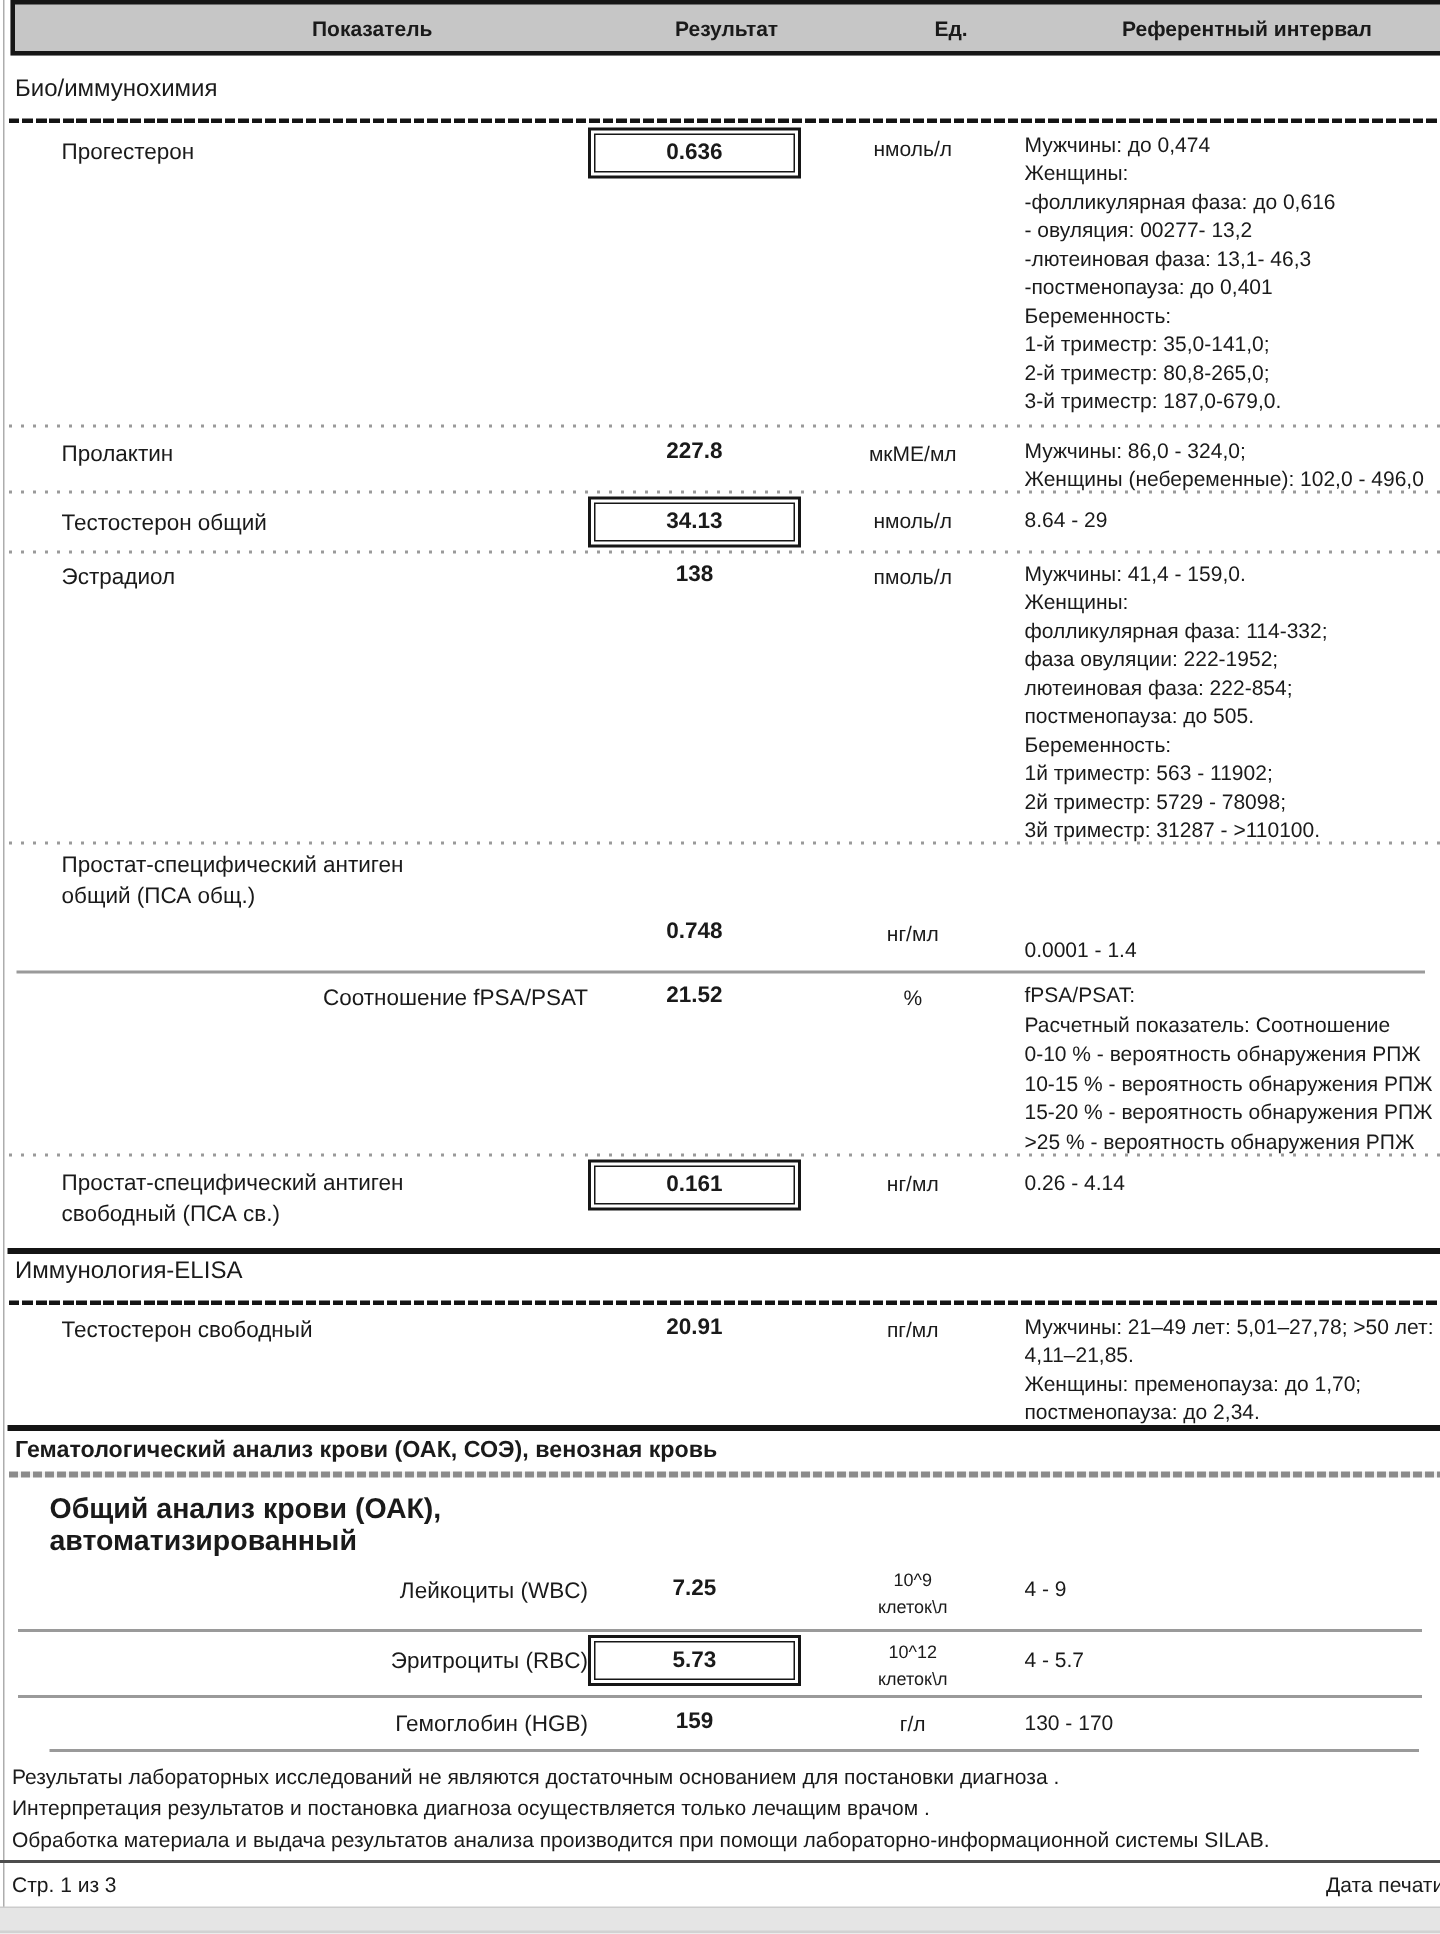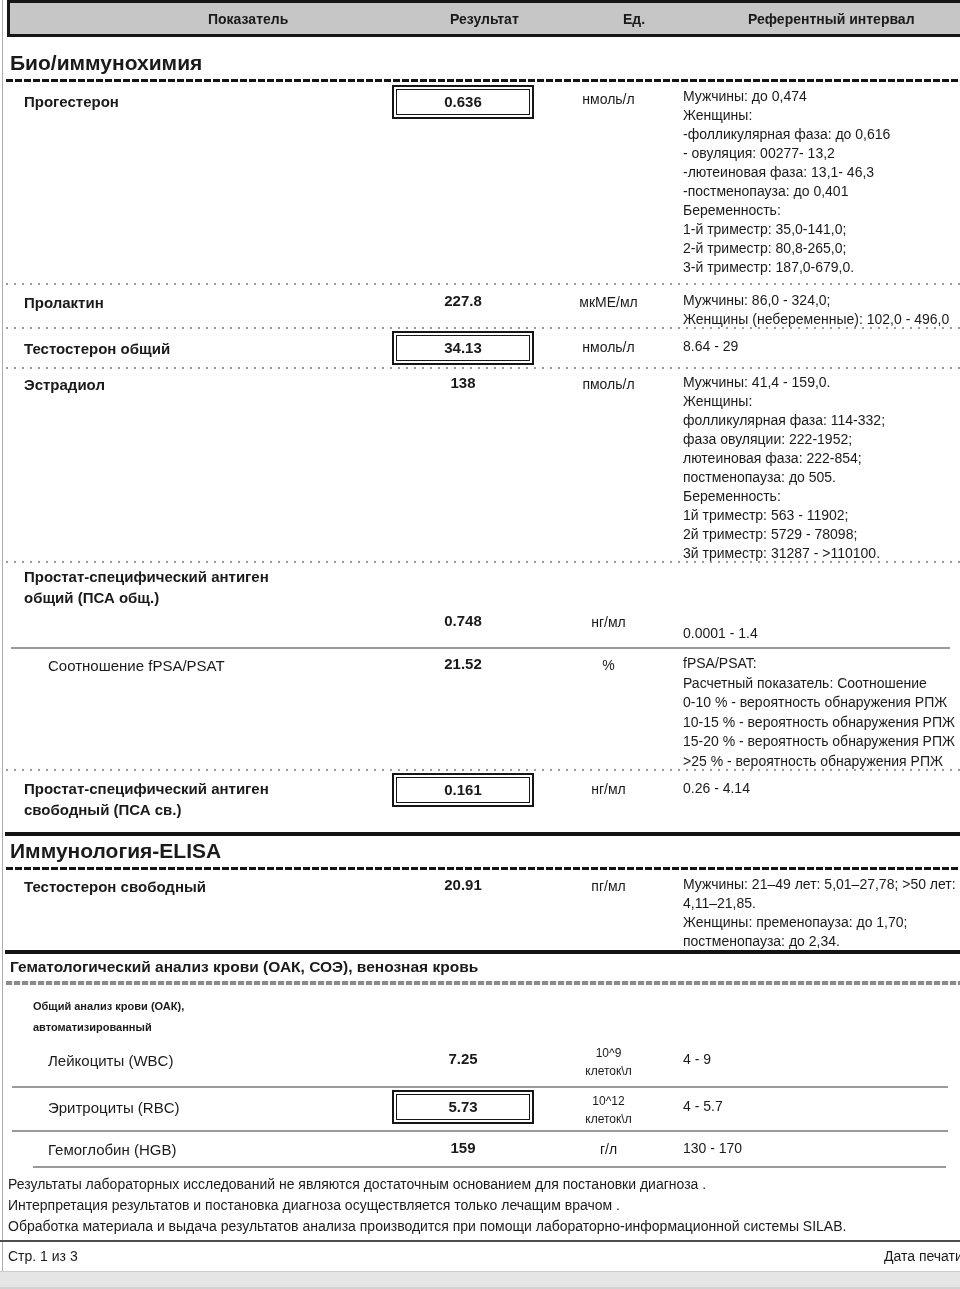--- a/index.html
+++ b/index.html
@@ -9,45 +9,45 @@
     color:#1a1a1a;
   }
   
   .page-edge-left{position:absolute;left:2px;top:0;width:1px;height:1272px;background:#adadad;}
   .page-bottom-line{position:absolute;left:0;right:0;top:1271px;height:1px;background:#cccccc;}
   .page-gap{position:absolute;left:0;right:0;top:1272px;height:17px;background:#e5e5e5;border-bottom:2px solid #d2d2d2;box-sizing:border-box;}
   
   .hdr{position:absolute;left:7px;right:-6px;top:0;height:37px;background:#c6c6c6;border:3px solid #161616;box-sizing:border-box;}
   .hdr span{position:absolute;top:8px;font-size:14px;font-weight:bold;white-space:nowrap;}
   
-  .sec-title{position:absolute;left:10px;font-size:21px;font-weight:bold;white-space:nowrap;}
+  .sec-title{position:absolute;left:10px;font-size:16px;font-weight:normal;white-space:nowrap;}
   .sec-title-sm{position:absolute;left:10px;font-size:15.5px;font-weight:bold;white-space:nowrap;}
   
   .dash-black{position:absolute;left:6px;right:0;height:3px;background:repeating-linear-gradient(90deg,#141414 0 7px,#ffffff 7px 9px);}
   .dot-gray{position:absolute;left:6px;right:0;height:2px;background:repeating-linear-gradient(90deg,#9a9a9a 0 2px,transparent 2px 8px);}
   .solid-gray{position:absolute;left:11px;right:10px;height:2px;background:#9a9a9a;}
   .thick-black{position:absolute;left:5px;right:0;height:4px;background:#141414;}
   .hatch-gray{position:absolute;left:6px;right:0;height:4px;background:repeating-linear-gradient(90deg,#8b8b8b 0 6px,#f1f1f1 6px 8px);}
   .dark-line{position:absolute;left:0;right:0;height:2px;background:#4d4d4d;}
   
   .row{position:absolute;left:0;right:0;display:grid;grid-template-columns:392px 142px 149px auto;align-items:start;}
-  .name{padding-left:24px;font-size:15px;font-weight:bold;line-height:21px;margin-top:4px;white-space:nowrap;}
+  .name{padding-left:41px;font-size:15px;font-weight:normal;line-height:21px;margin-top:4px;white-space:nowrap;}
   .name.reg{font-weight:normal;}
-  .name.ind2{padding-left:48px;}
+  .name.ind2{padding-left:48px;text-align:right;}
   .res{text-align:center;}
   .resval{font-size:15px;font-weight:bold;margin-top:4px;}
   .unit{text-align:center;font-size:14px;margin-top:5px;line-height:18px;}
   .unit .small{font-size:12px;line-height:18px;}
   .ref{font-size:14px;line-height:19px;margin-top:2px;white-space:nowrap;}
   .ref-line{white-space:nowrap;}
   
   .rbox{border:2px solid #161616;padding:2px;box-sizing:border-box;width:100%;background:#fff;}
   .rbox-inner{border:1px solid #161616;font-size:15px;font-weight:bold;text-align:center;padding:3px 0 4px 0;}
   
-  .subhead{position:absolute;left:33px;font-size:11px;font-weight:bold;line-height:21px;}
+  .subhead{position:absolute;left:33px;font-size:19px;font-weight:bold;line-height:21px;}
   
   .foot-line{position:absolute;left:8px;font-size:14px;white-space:nowrap;}
   .pagefoot{position:absolute;font-size:14px;white-space:nowrap;}
 </style>
 </head>
 <body>
 
 <div class="page">
 
   <div class="page-edge-left"></div>

